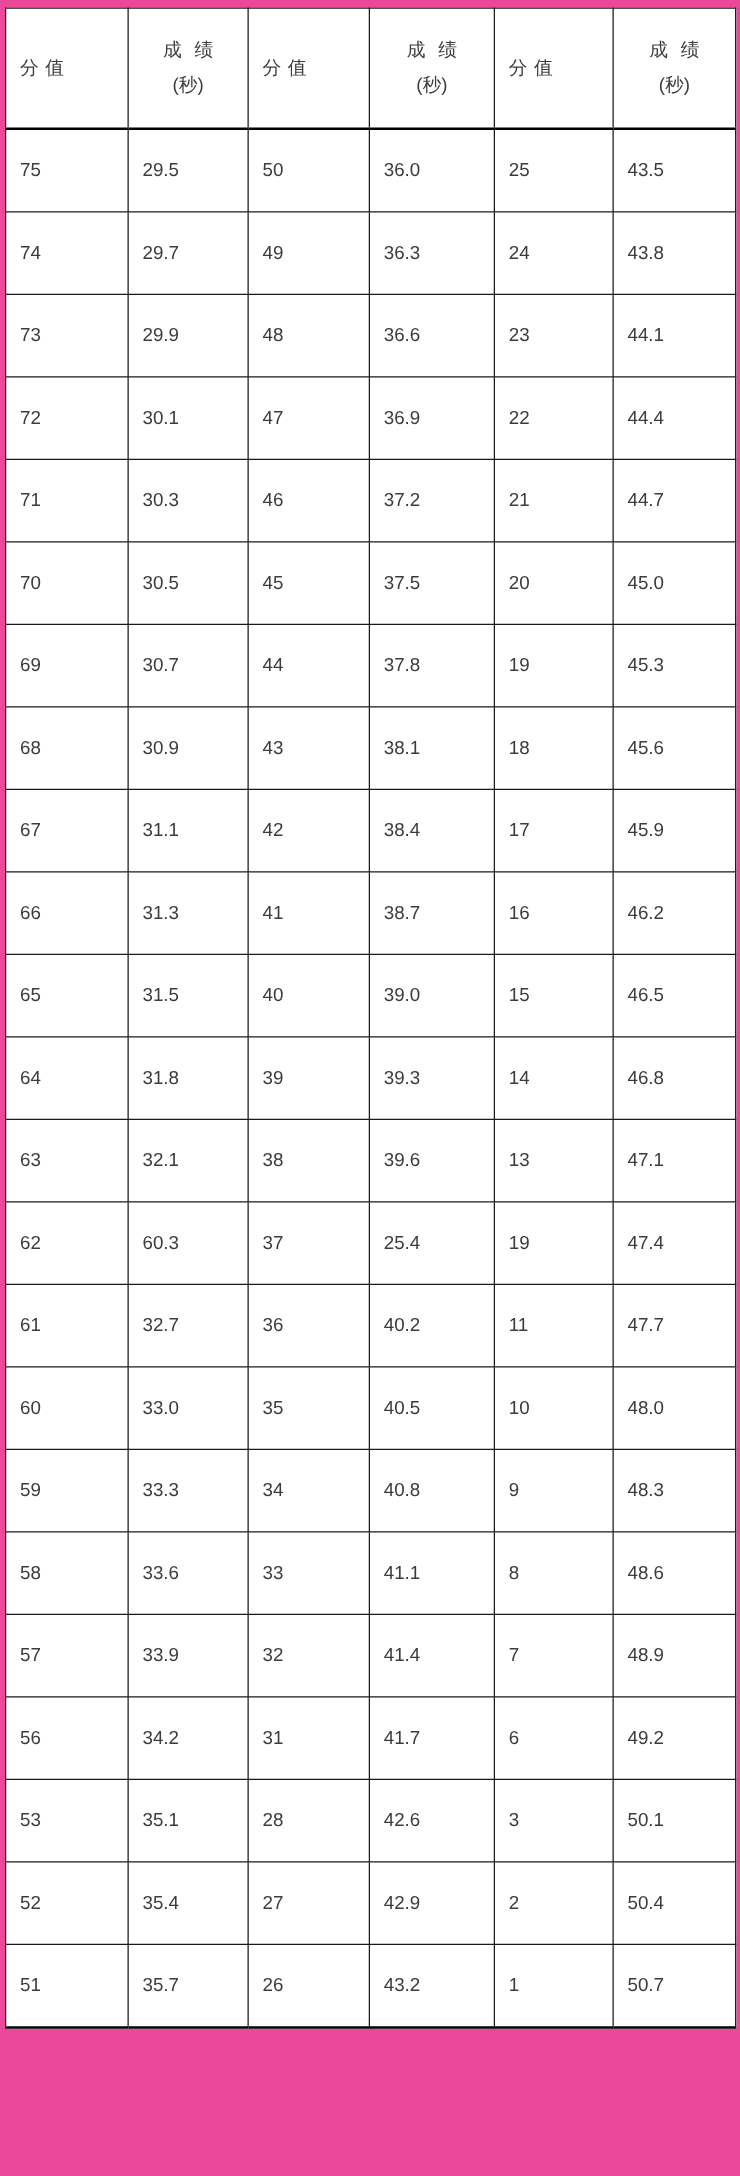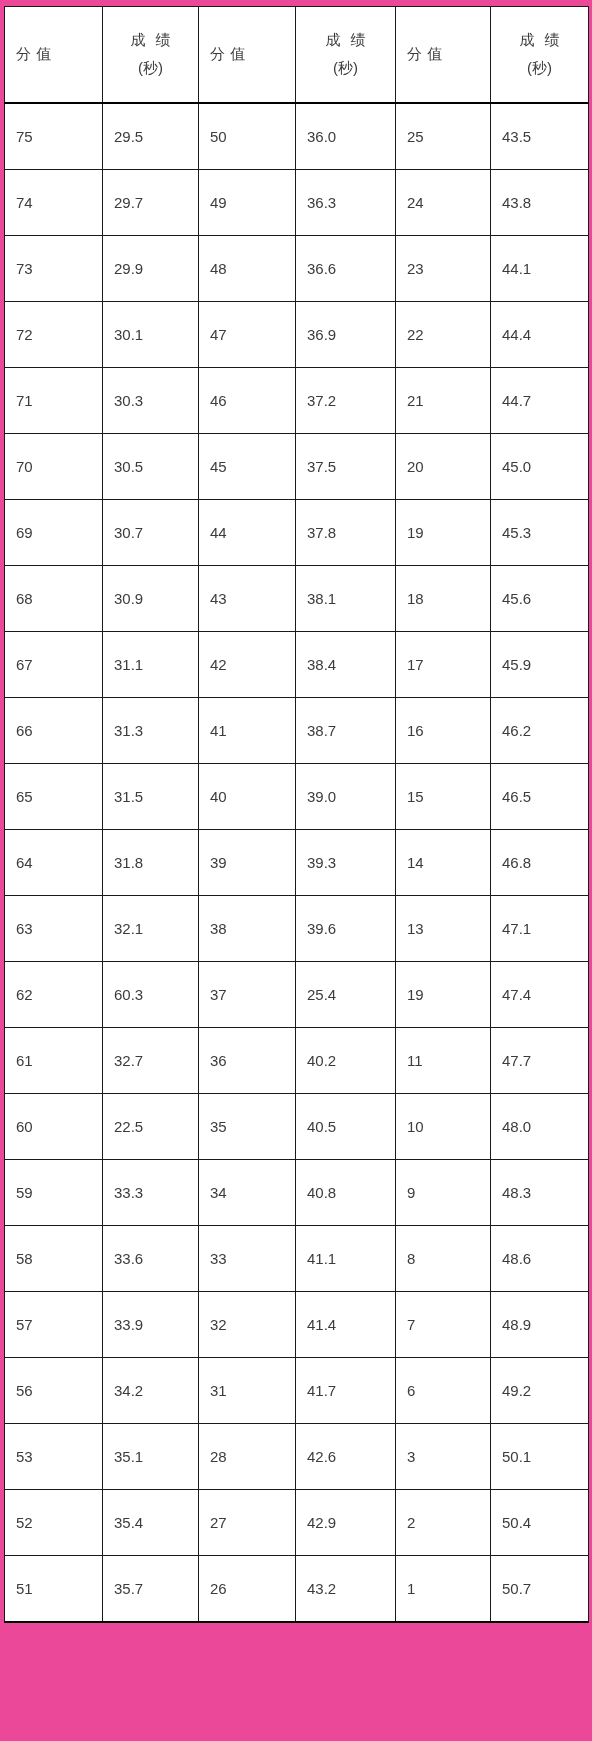--- a/index.html
+++ b/index.html
@@ -239,21 +239,21 @@
         <tr class="data-row">
           <td>61</td>
           <td>32.7</td>
           <td>36</td>
           <td>40.2</td>
           <td>11</td>
           <td>47.7</td>
         </tr>
         <tr class="data-row">
           <td>60</td>
-          <td>22.5</td>
+          <td>33.0</td>
           <td>35</td>
           <td>40.5</td>
           <td>10</td>
           <td>48.0</td>
         </tr>
         <tr class="data-row">
           <td>59</td>
           <td>33.3</td>
           <td>34</td>
           <td>40.8</td>

